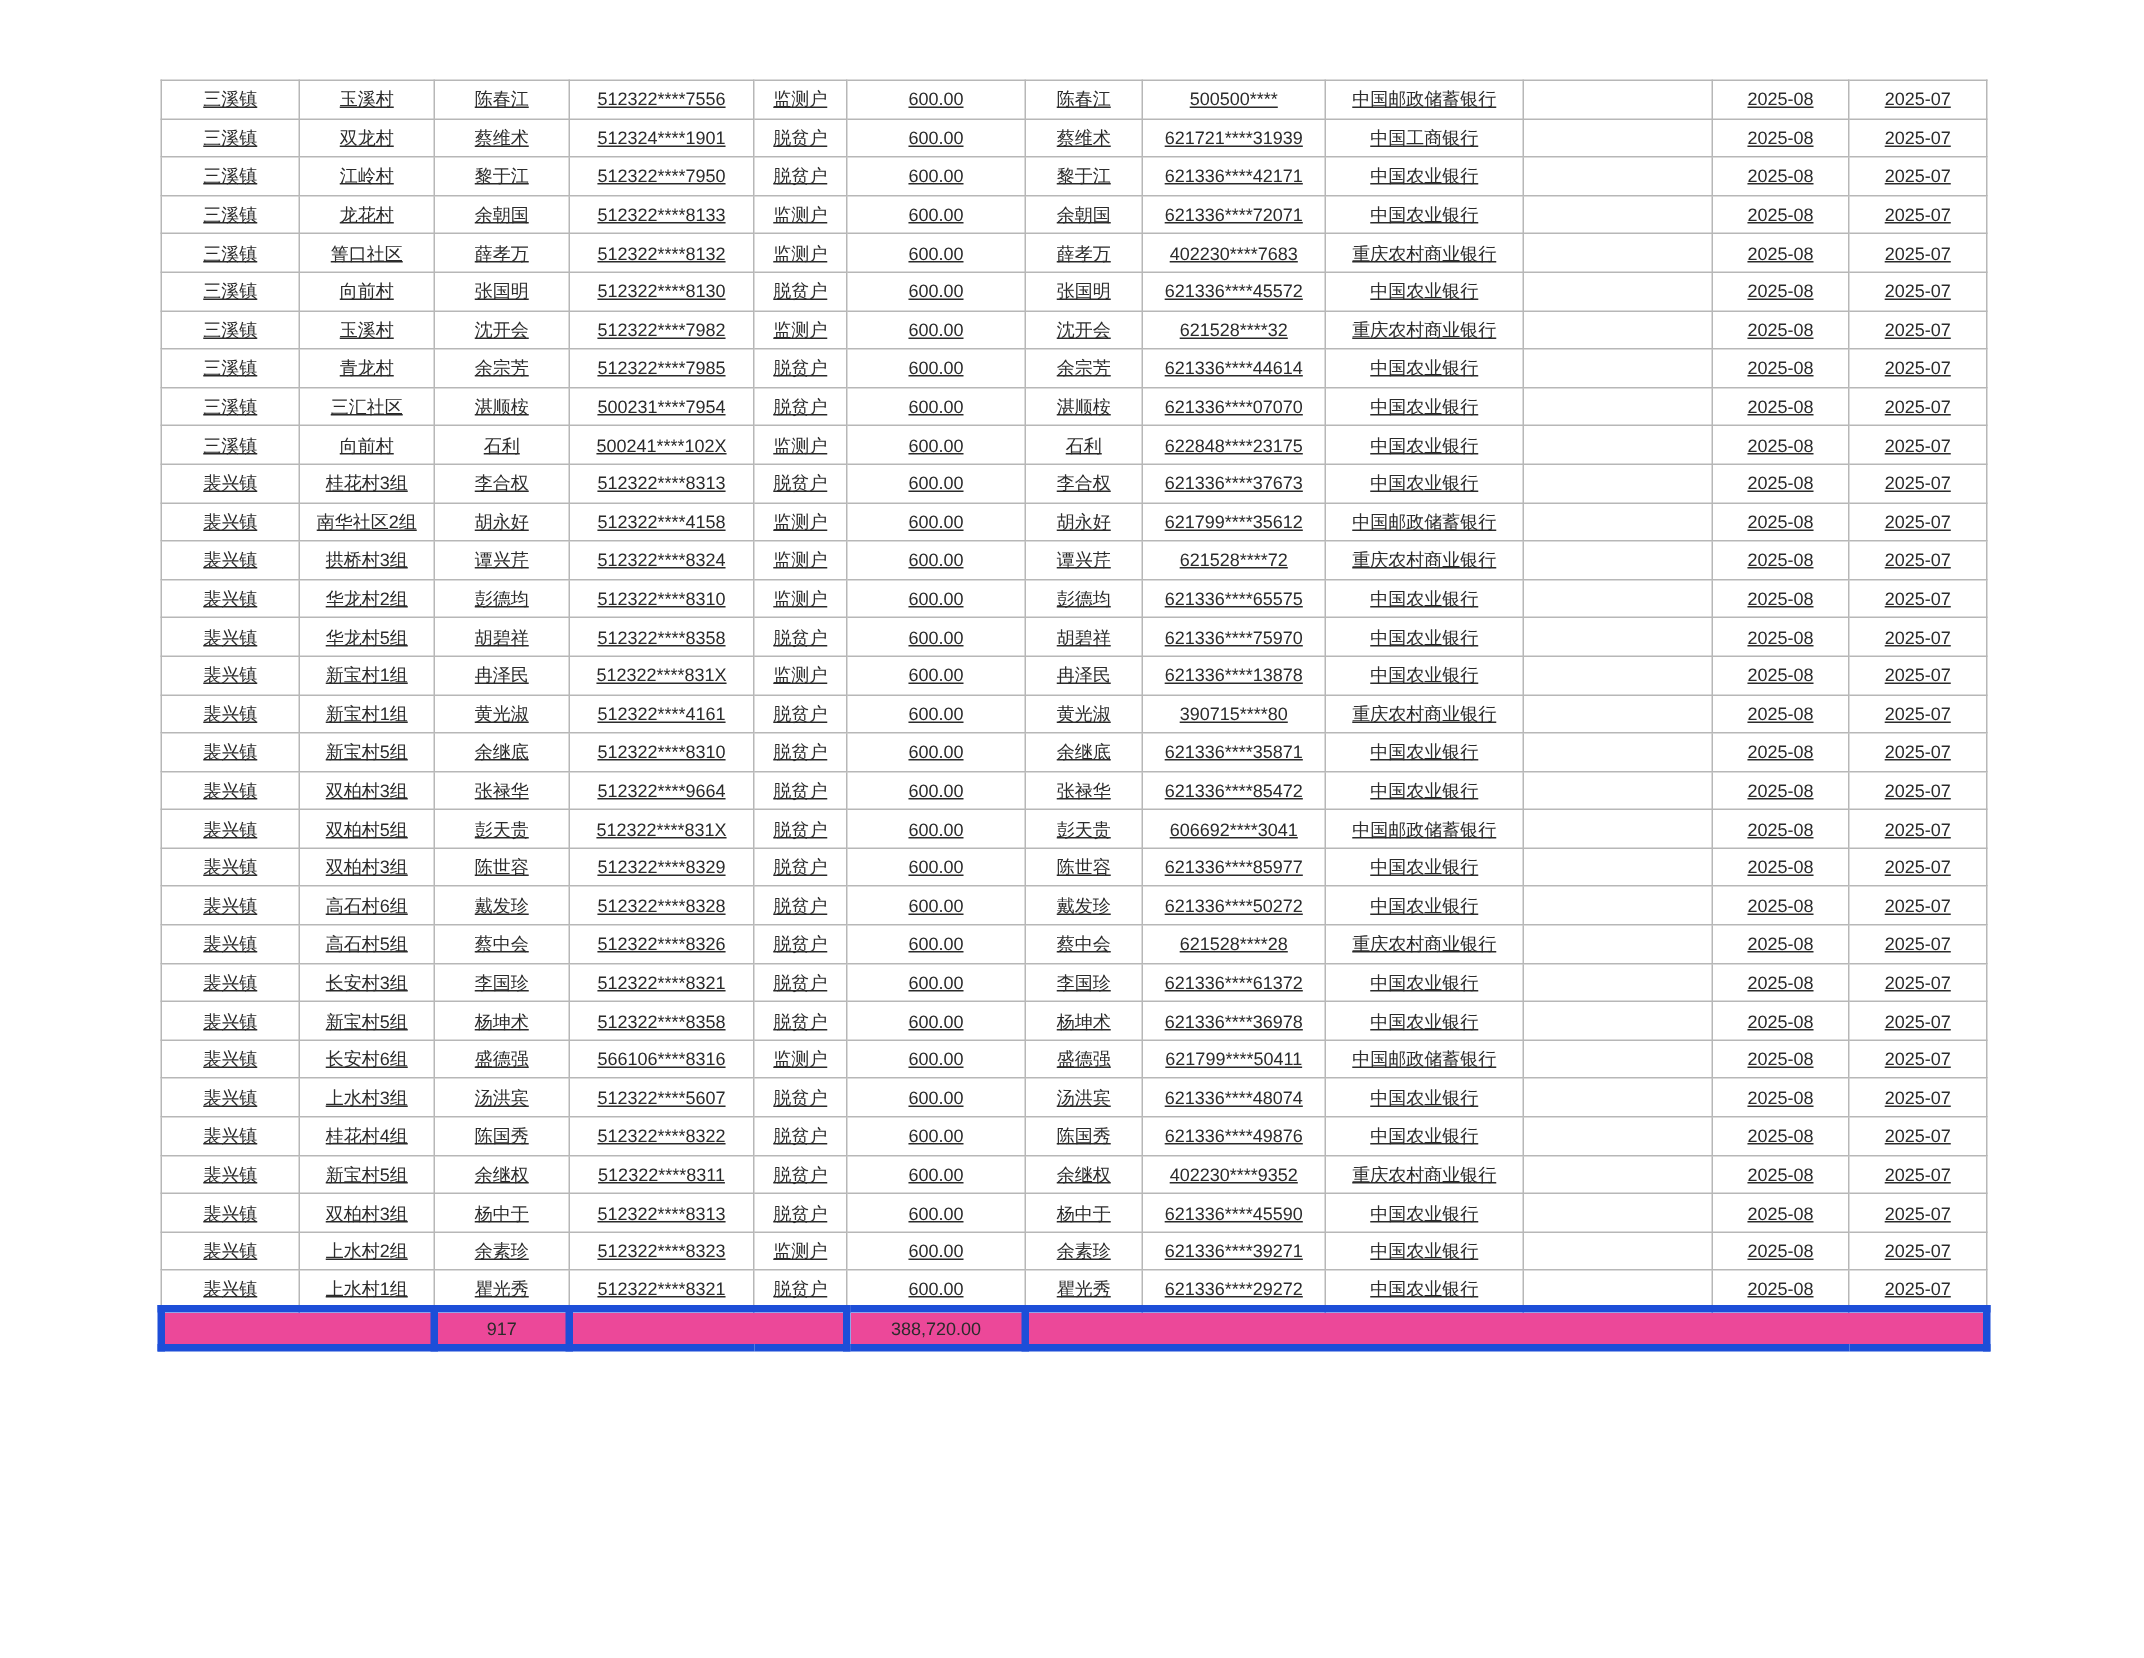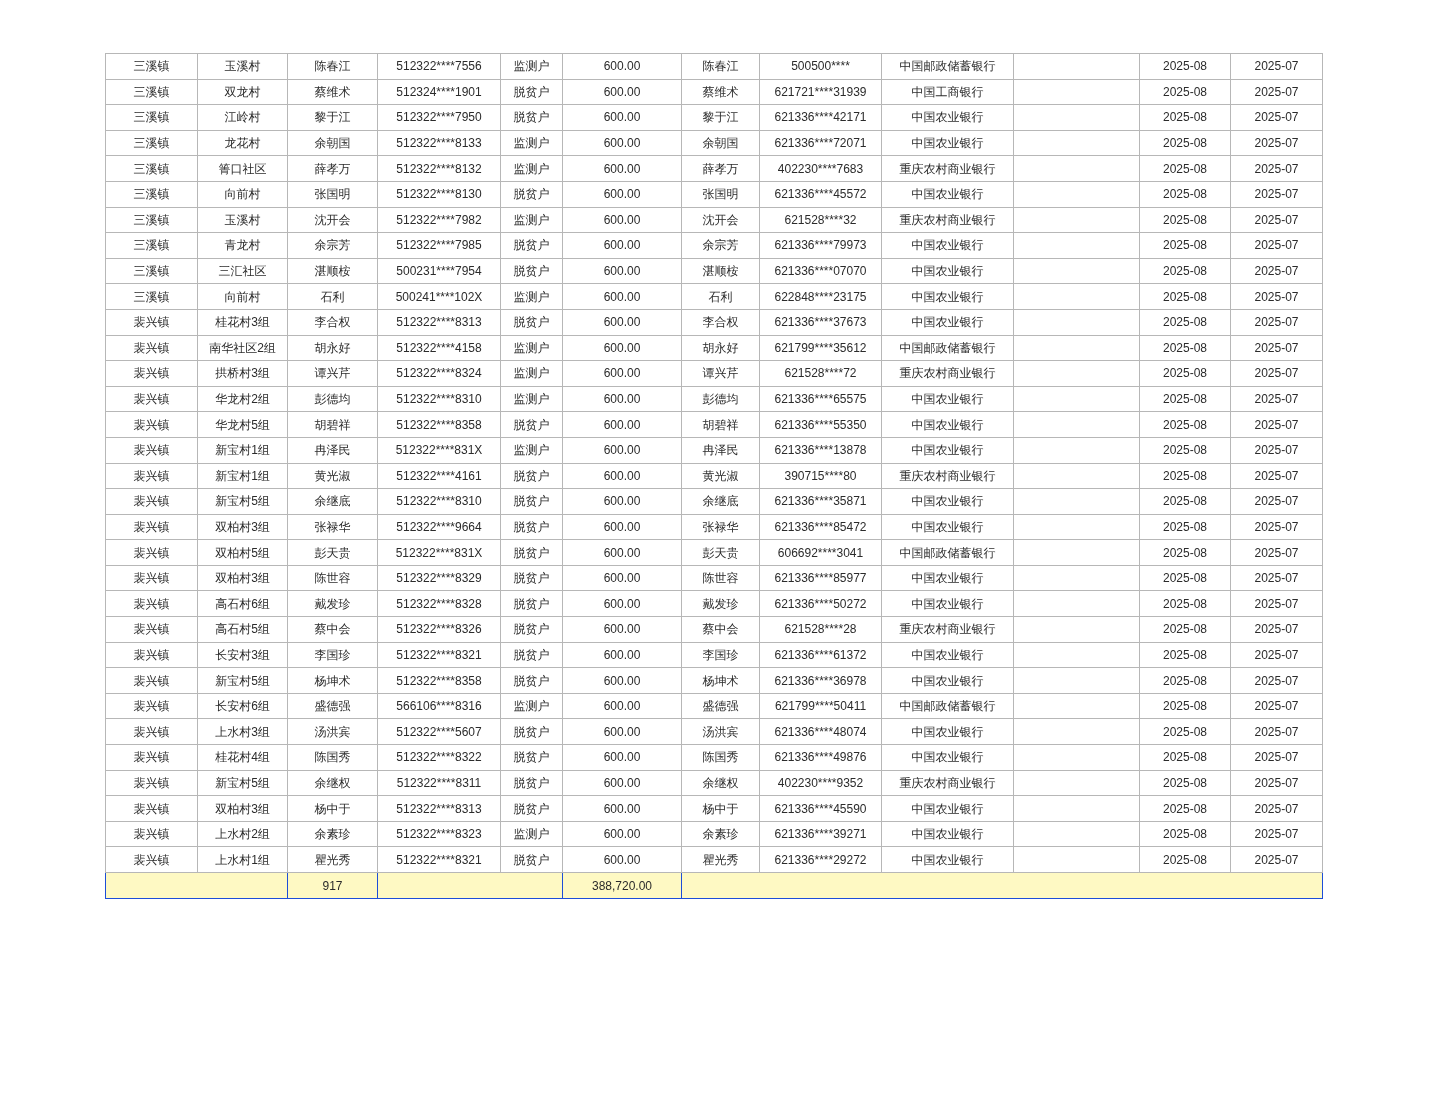--- a/index.html
+++ b/index.html
@@ -27,25 +27,25 @@
   }
   table.grid td {
     border: 1px solid #b7b7b7;
     text-align: center;
     vertical-align: middle;
     padding: 0 2px;
     white-space: nowrap;
     overflow: hidden;
     line-height: 1;
   }
-  table.grid tbody tr { height: 25.6px; }
+  table.grid tbody tr { height: 25.6px; text-decoration: underline; }
   table.grid tfoot tr { height: 26px; }
   table.grid tfoot td {
-    background: #fef9c3;
-    border: 1px solid #1d4ed8;
+    background: #ec4899;
+    border: 5px solid #1d4ed8;
   }
   
   col.c-town { width: 92px; }
   col.c-village { width: 90px; }
   col.c-name { width: 90px; }
   col.c-id { width: 123px; }
   col.c-type { width: 62px; }
   col.c-amount { width: 119px; }
   col.c-payee { width: 78px; }
   col.c-card { width: 122px; }
@@ -173,21 +173,21 @@
           <td>2025-07</td>
         </tr>
         <tr>
           <td>三溪镇</td>
           <td>青龙村</td>
           <td>余宗芳</td>
           <td>512322****7985</td>
           <td>脱贫户</td>
           <td>600.00</td>
           <td>余宗芳</td>
-          <td>621336****79973</td>
+          <td>621336****44614</td>
           <td>中国农业银行</td>
           <td></td>
           <td>2025-08</td>
           <td>2025-07</td>
         </tr>
         <tr>
           <td>三溪镇</td>
           <td>三汇社区</td>
           <td>湛顺桉</td>
           <td>500231****7954</td>
@@ -271,21 +271,21 @@
           <td>2025-07</td>
         </tr>
         <tr>
           <td>裴兴镇</td>
           <td>华龙村5组</td>
           <td>胡碧祥</td>
           <td>512322****8358</td>
           <td>脱贫户</td>
           <td>600.00</td>
           <td>胡碧祥</td>
-          <td>621336****55350</td>
+          <td>621336****75970</td>
           <td>中国农业银行</td>
           <td></td>
           <td>2025-08</td>
           <td>2025-07</td>
         </tr>
         <tr>
           <td>裴兴镇</td>
           <td>新宝村1组</td>
           <td>冉泽民</td>
           <td>512322****831X</td>

